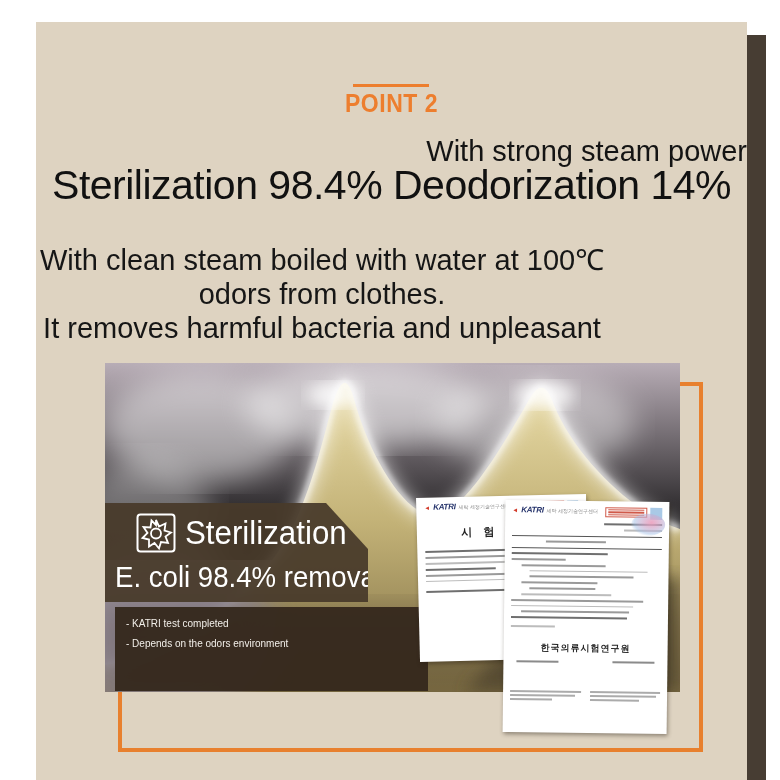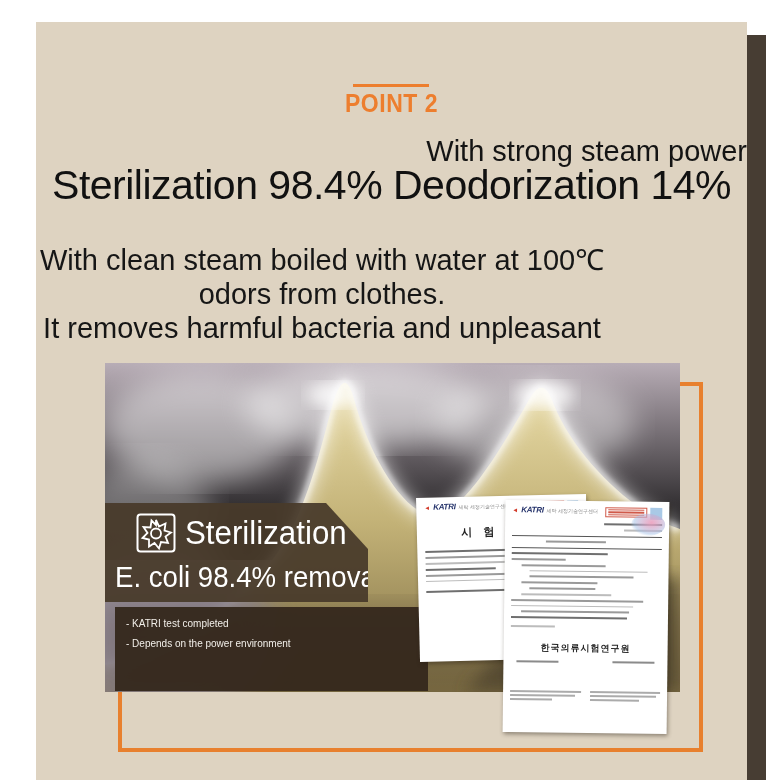--- a/index.html
+++ b/index.html
@@ -180,21 +180,21 @@
             <circle cx="20" cy="20.5" r="5"></circle>
           </g>
         </svg>
       </span>
       <span class="badge-label">Sterilization</span>
       <span class="badge-stat">E. coli 98.4% removal</span>
     </div>
 
     <div class="notes">
       <div>- KATRI test completed</div>
-      <div>- Depends on the power environment</div>
+      <div>- Depends on the odors environment</div>
     </div>
 
     <div class="doc doc-back">
       <div class="doc-head">
         <span class="k-mark">◄</span>
         <span class="k-logo">KATRI</span>
         <span class="k-suffix">세탁 세정기술연구센터</span>
         <span style="flex:1"></span>
         <span class="stamp-red" style="width:36px">
             <i></i>

